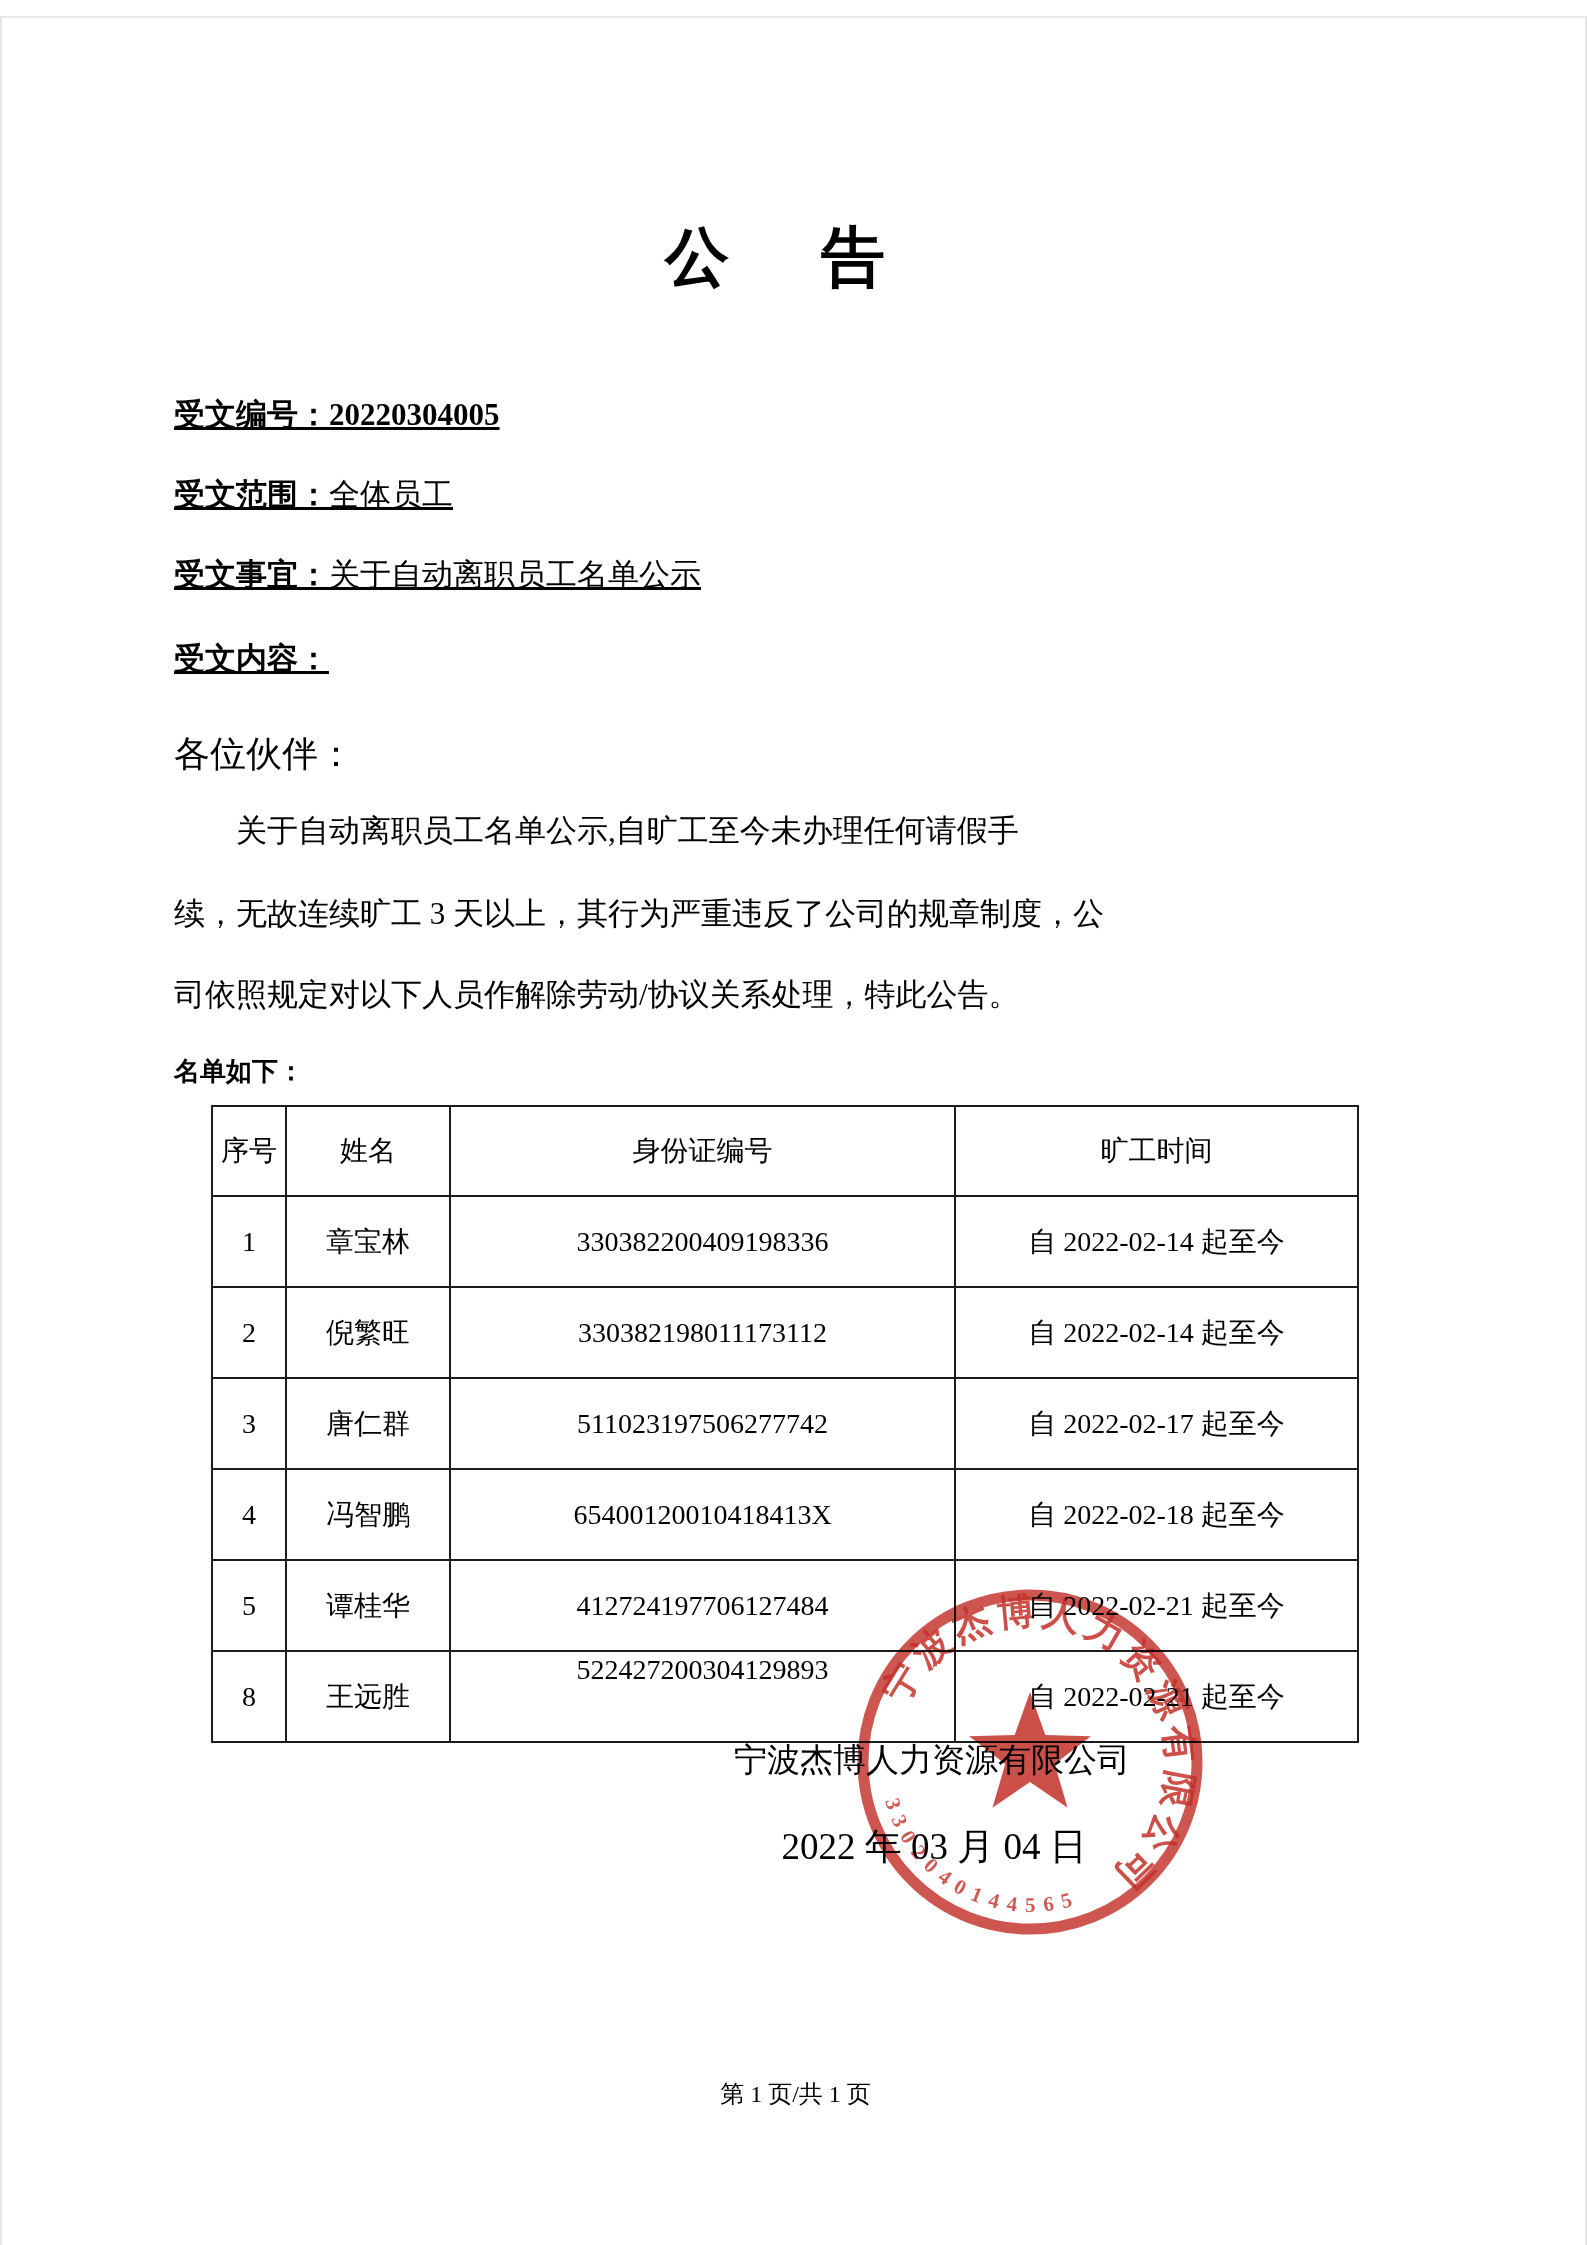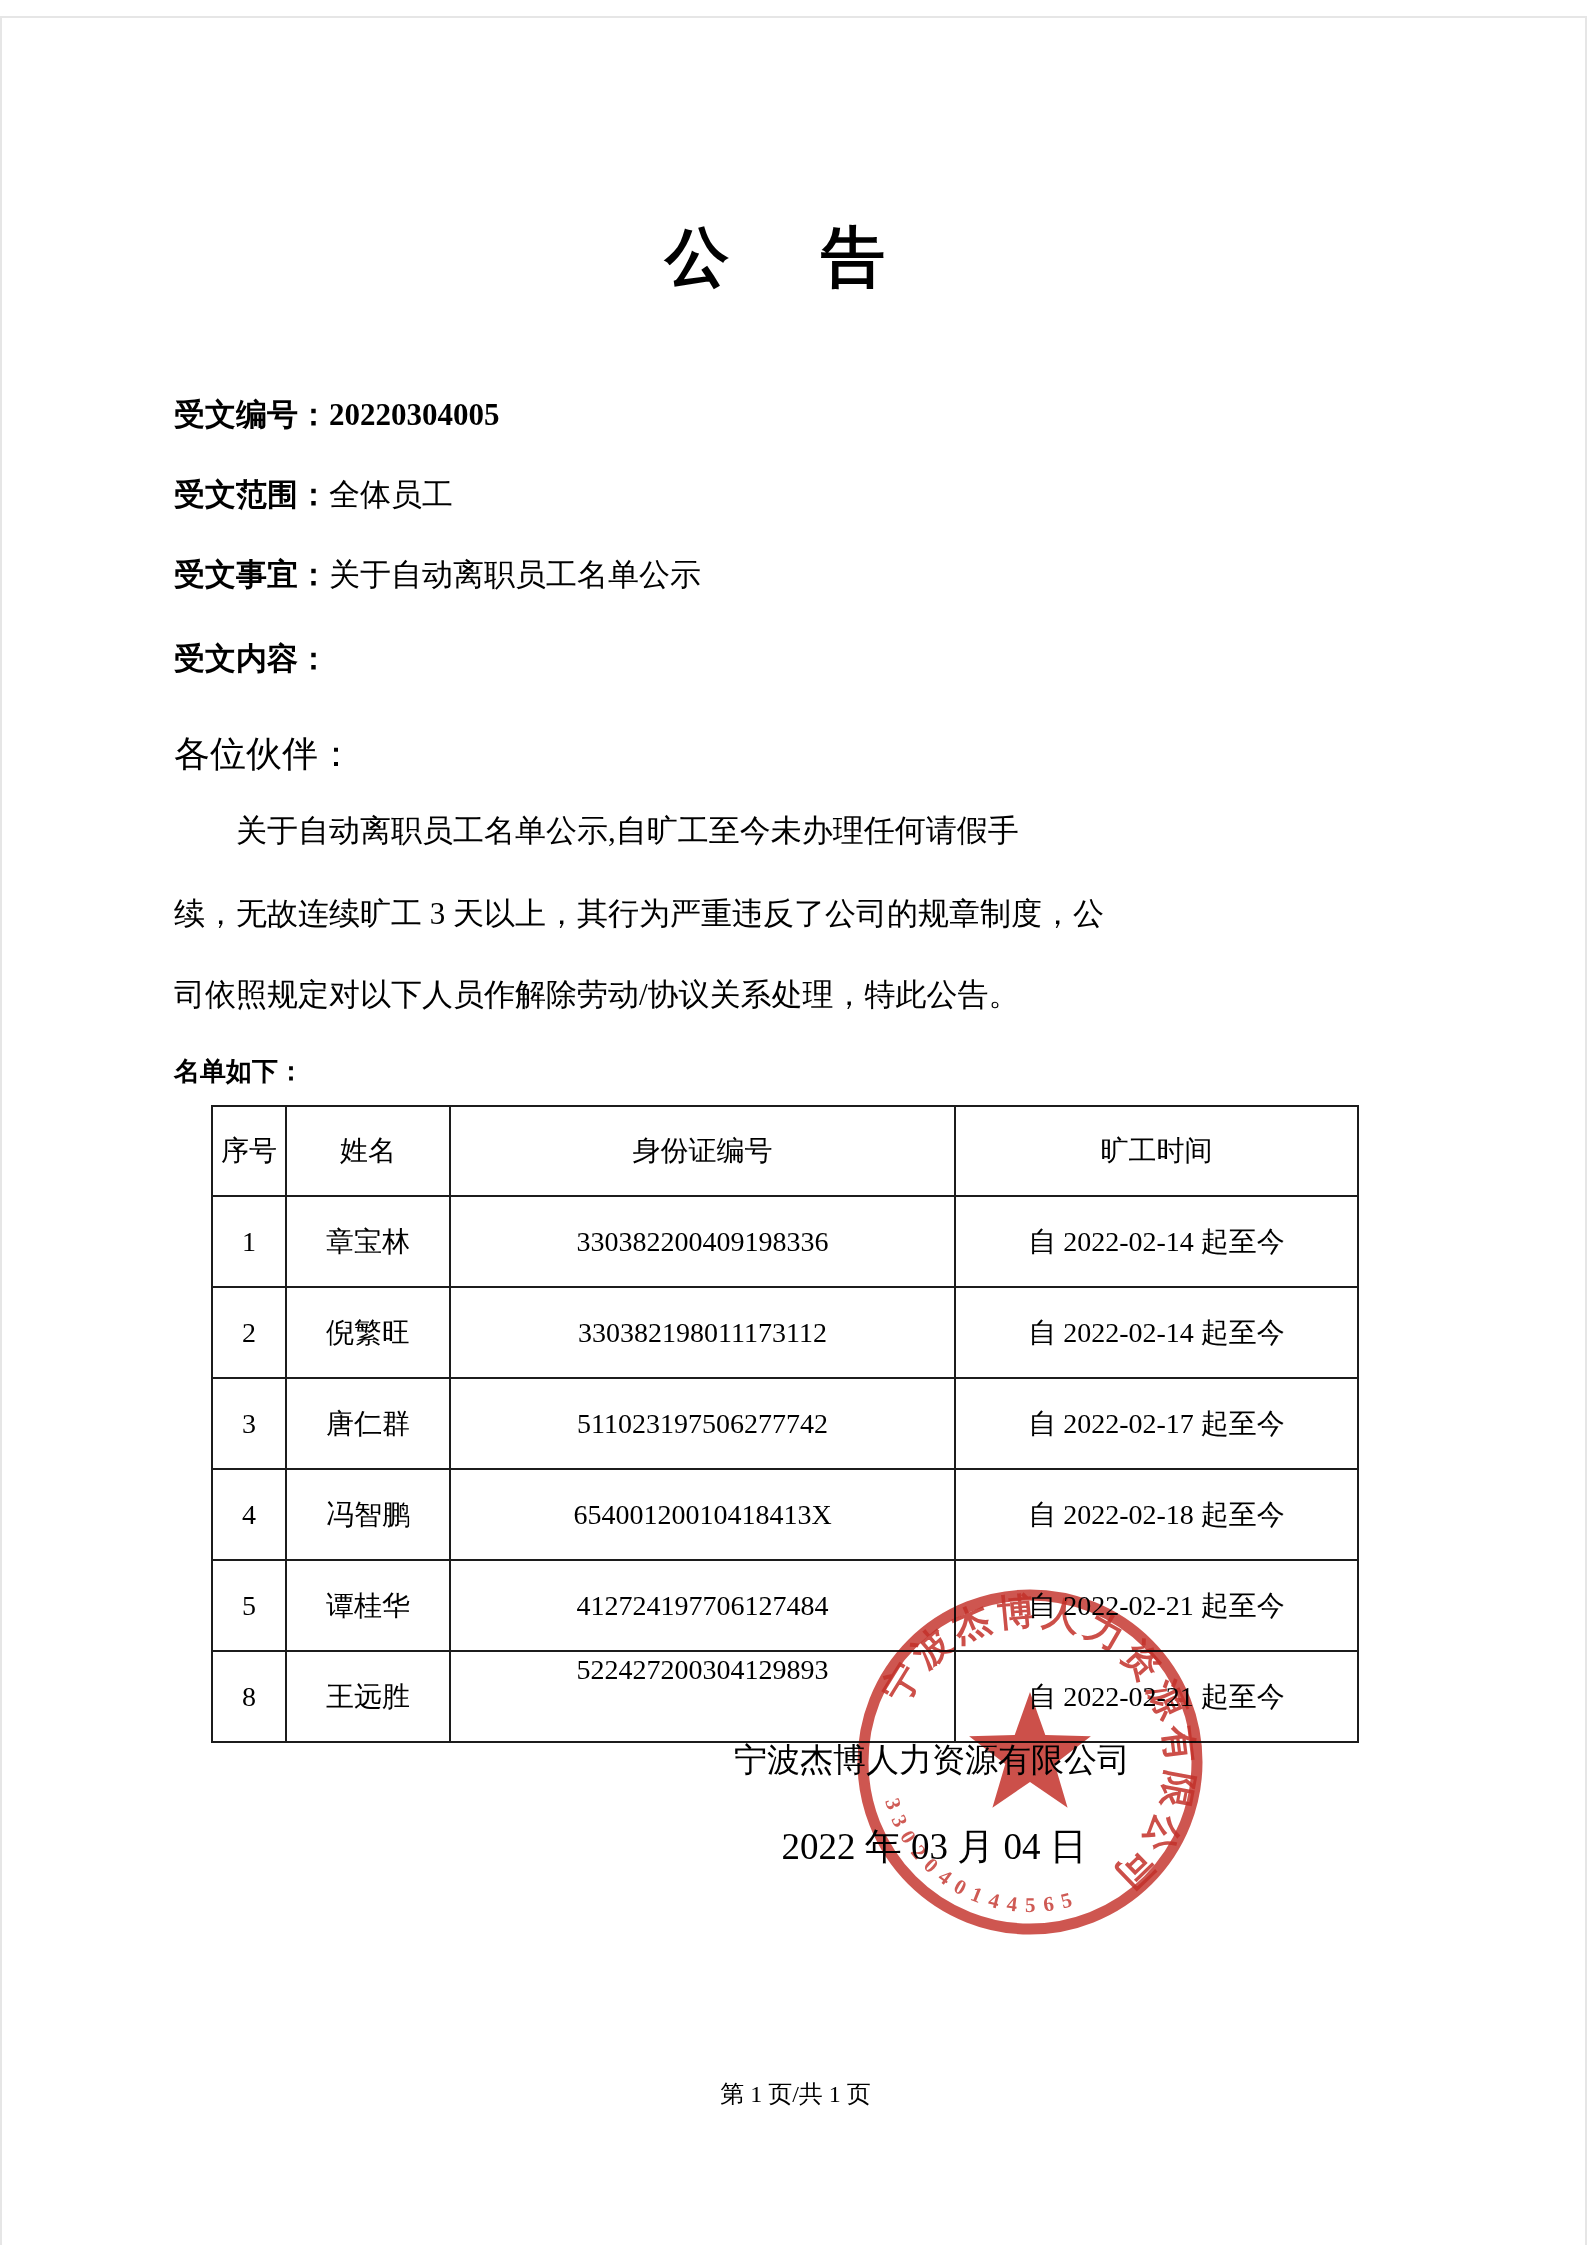--- a/index.html
+++ b/index.html
@@ -13,21 +13,21 @@
     color:#000;
     overflow:hidden;
     margin-top:16px;
   }
   .doc-title{
     position:absolute;left:0;top:196px;width:1560px;
     text-align:center;
     font-size:64px;font-weight:700;
     letter-spacing:14px;
   }
-  .field-row{position:absolute;left:172px;font-size:31px;white-space:nowrap;}
+  .field-row{position:absolute;left:172px;font-size:31px;white-space:nowrap;text-decoration:underline;}
   .field-label{font-weight:700;}
   .field-value{font-weight:400;}
   .field-value.bold{font-weight:700;}
   .f1{top:376px;} .f2{top:456px;} .f3{top:536px;} .f4{top:620px;}
   .salutation{position:absolute;left:172px;top:712px;font-size:36px;}
   .para-line{position:absolute;left:172px;width:930px;font-size:31px;white-space:nowrap;}
   .p1{top:792px;text-indent:2em;}
   .p2{top:875px;}
   .p3{top:956px;}
   .list-heading{position:absolute;left:172px;top:1036px;font-size:26px;font-weight:700;text-align:center;}

